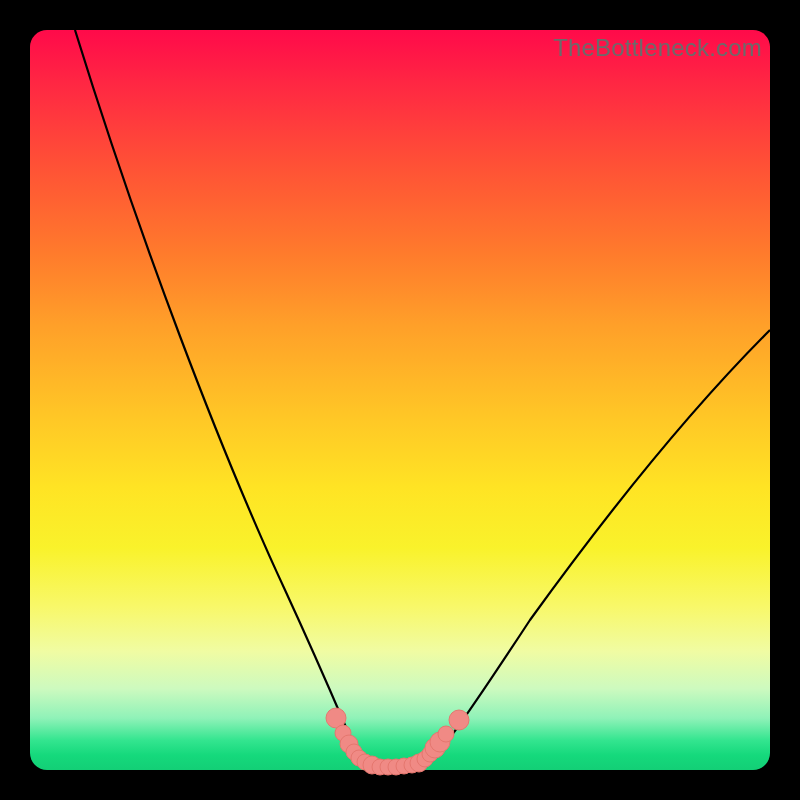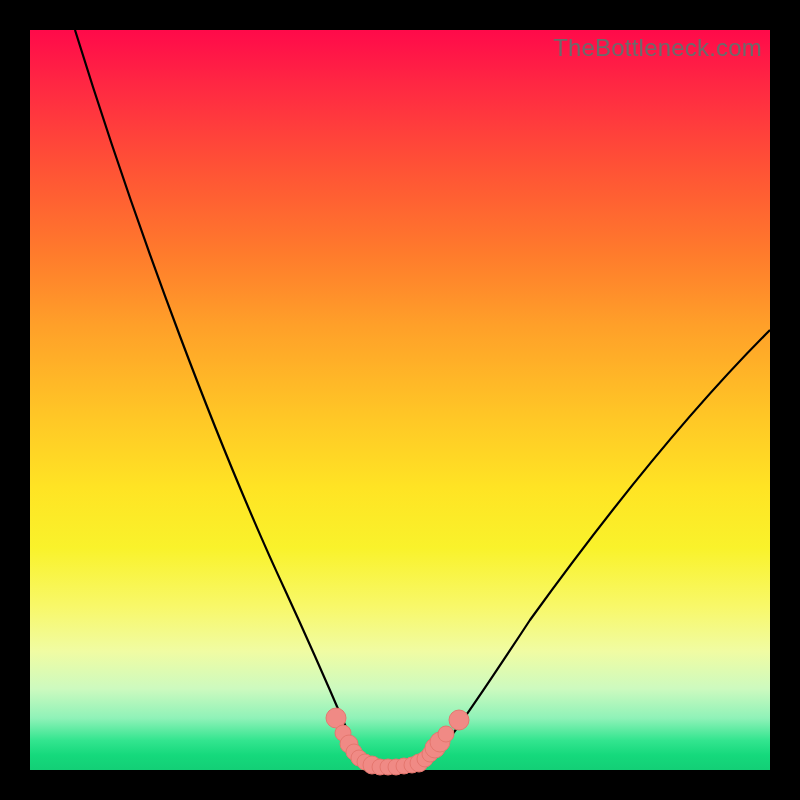--- a/index.html
+++ b/index.html
@@ -37,20 +37,21 @@
       #ffe424 62%,
       #f9f22b 70%,
       #f8f86a 78%,
       #f0fca3 84%,
       #cdfabf 89%,
       #8ff2b8 93%,
       #33e58f 96%,
       #15d97c 98%,
       #13cf76 100%
     );
+    border-radius: 17px;
   }
   .watermark {
     position: absolute;
     top: 4px;
     right: 8px;
     color: #6b6b6b;
     font-size: 24px;
     font-weight: 400;
     letter-spacing: 0.2px;
     user-select: none;

